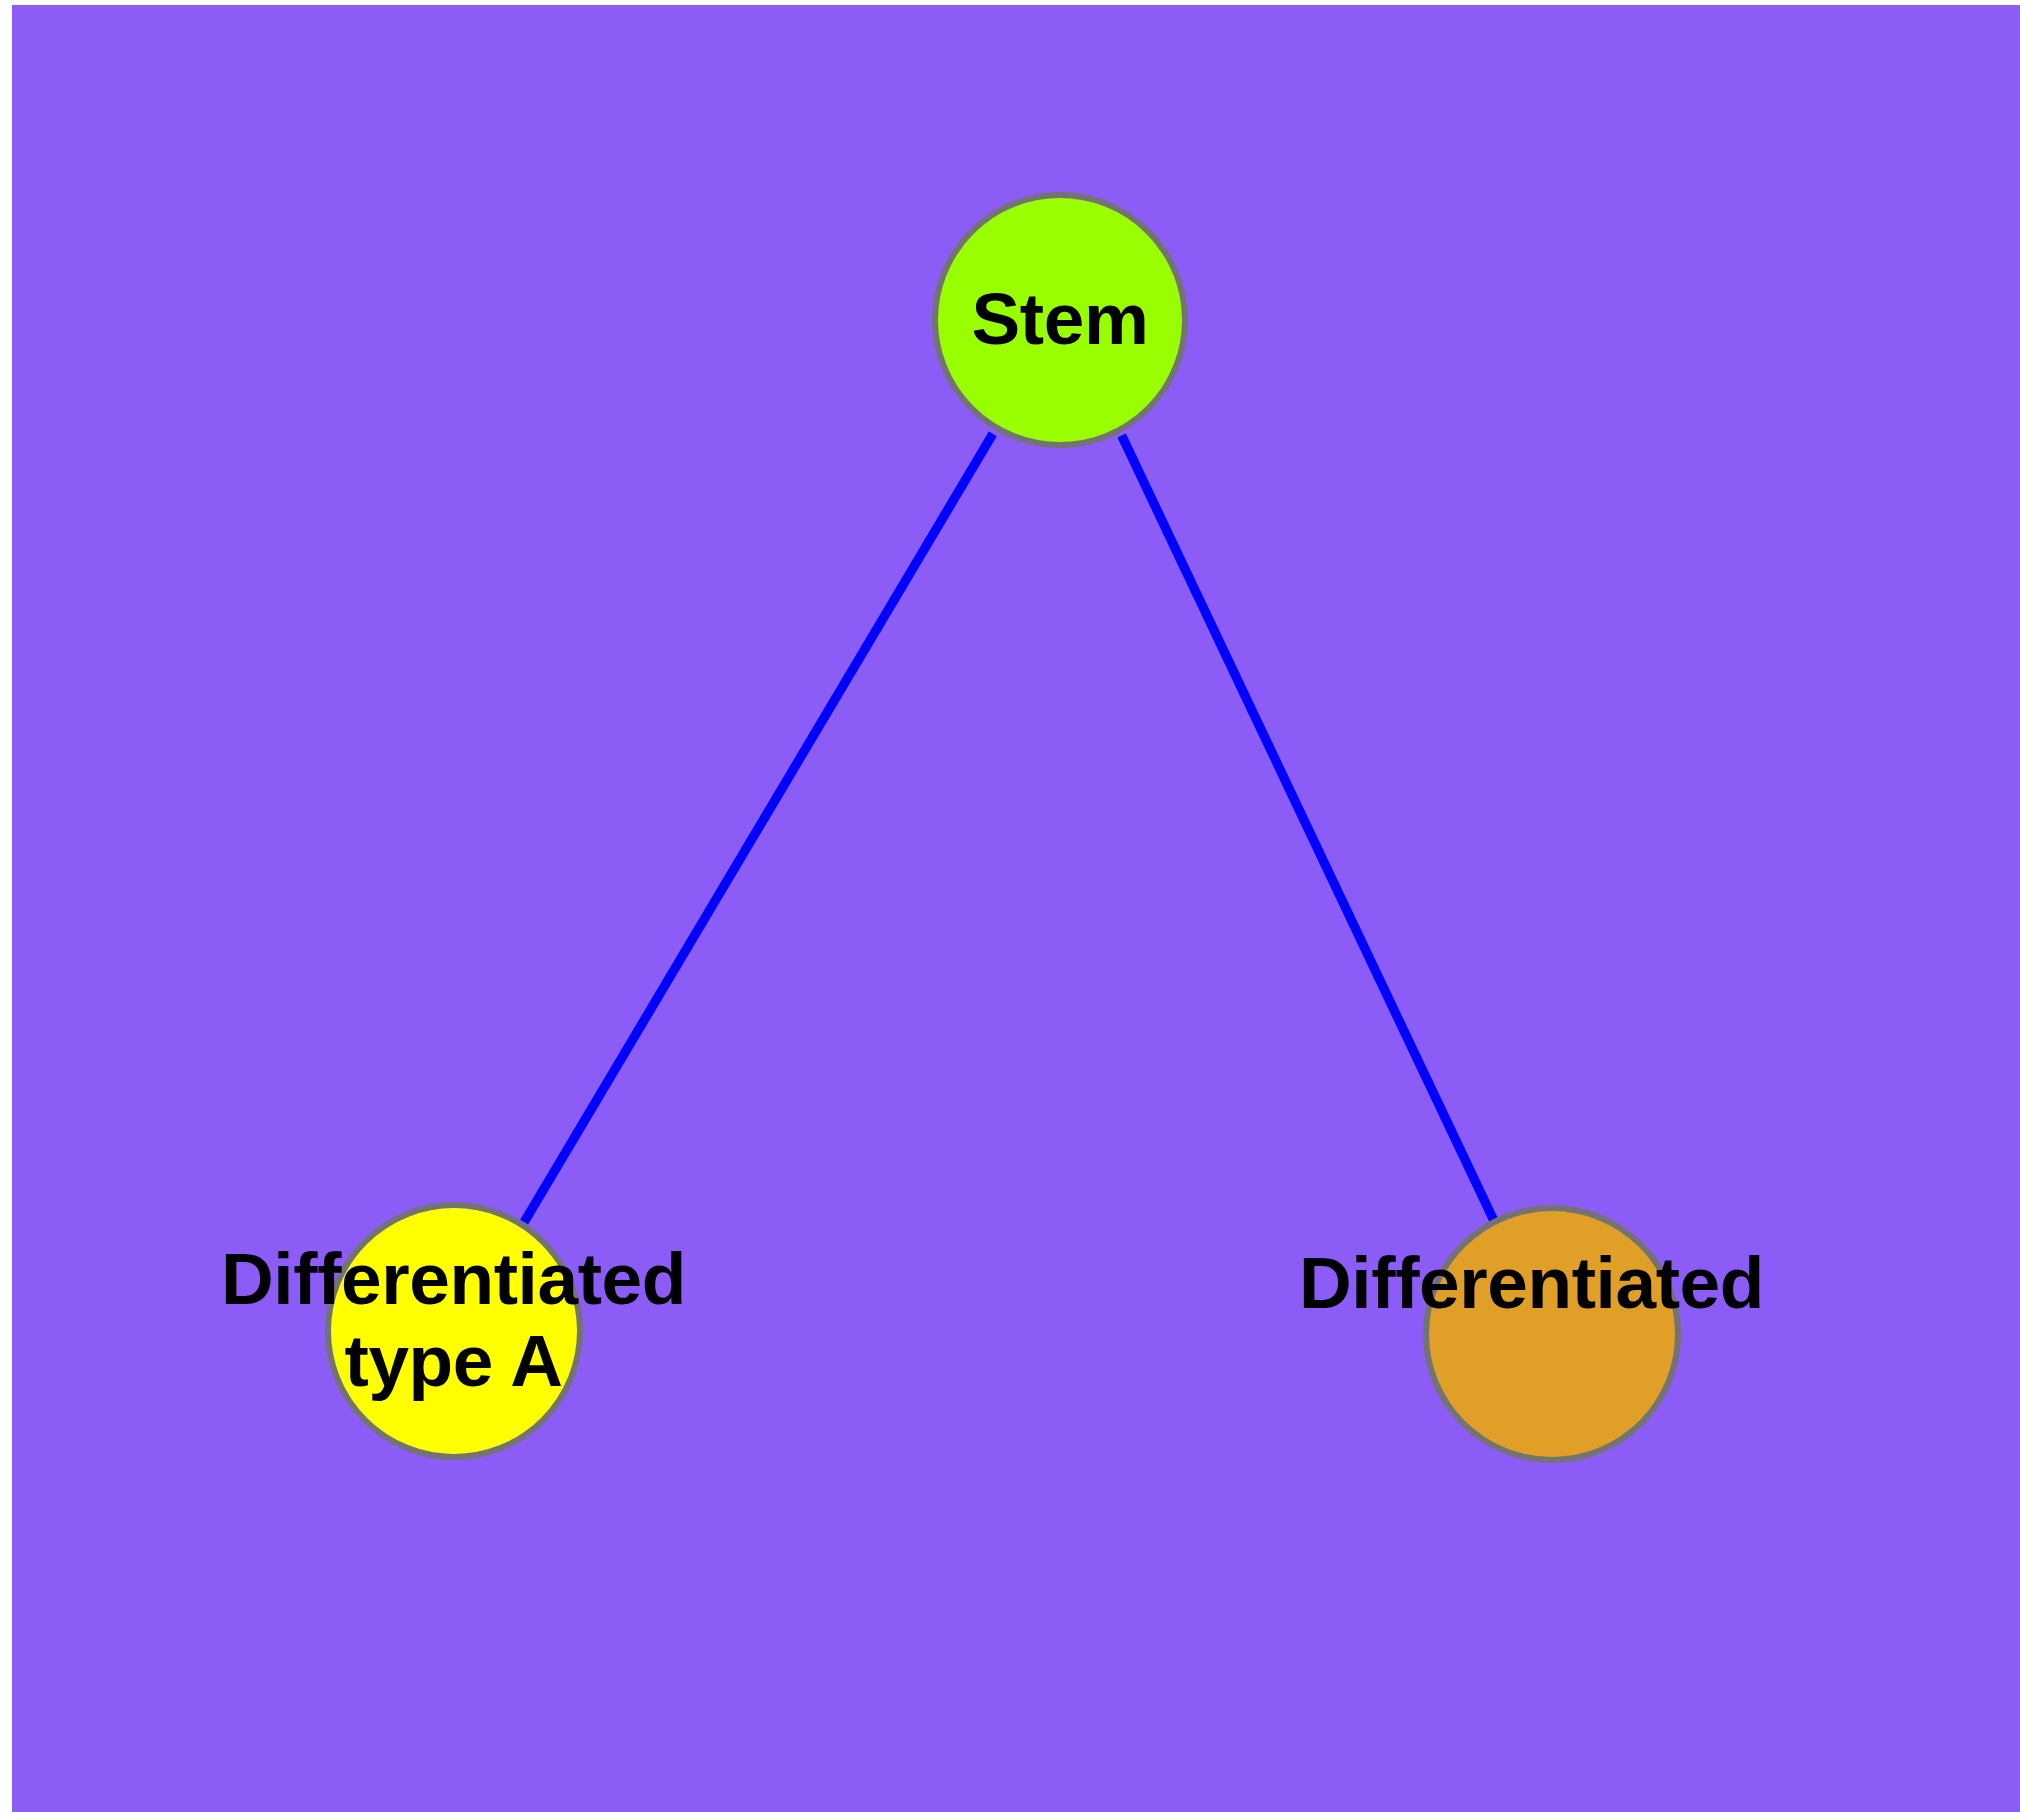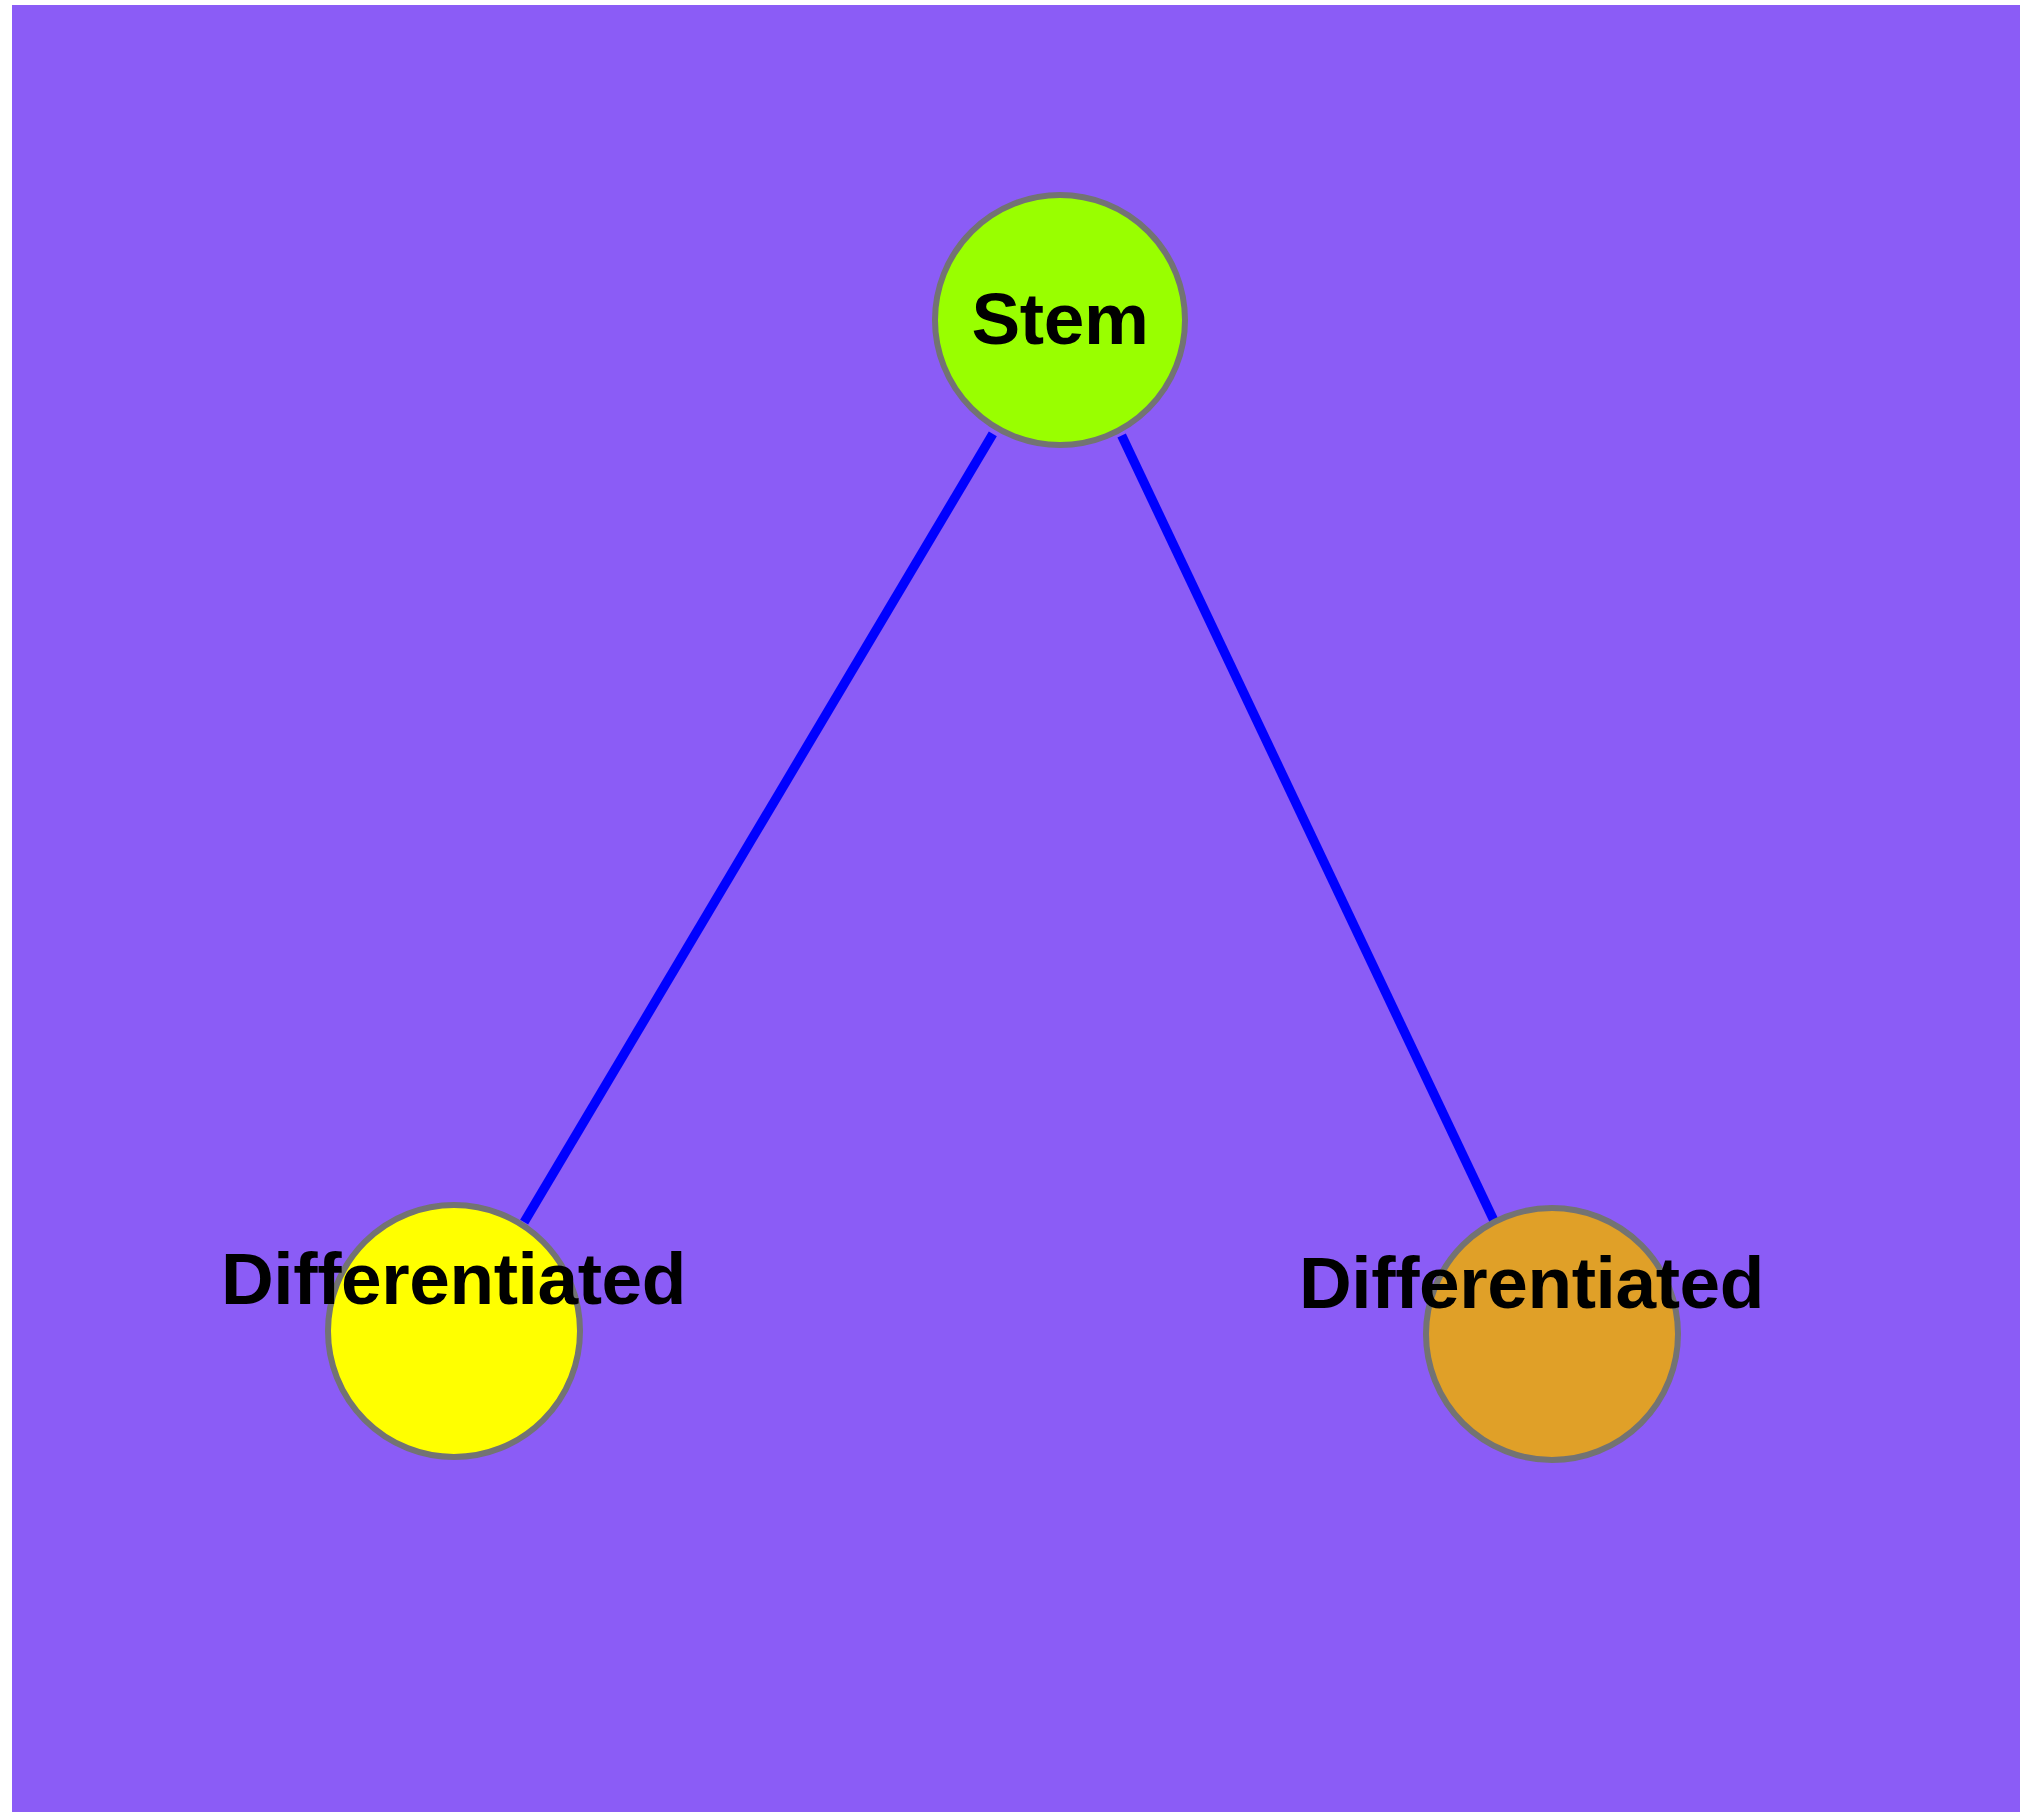--- a/index.html
+++ b/index.html
@@ -132,21 +132,21 @@
     <div id="node-layer">
 
       <div class="node" id="node-stem">
         <div class="node-disc"></div>
       </div>
       <div class="node-label" id="label-stem">Stem</div>
 
       <div class="node" id="node-typea">
         <div class="node-disc"></div>
       </div>
-      <div class="node-label" id="label-typea"><span>Differentiated</span><br></div>
+      <div class="node-label" id="label-typea"><span>Differentiated</span><br><span>type A</span></div>
 
       <div class="node" id="node-typeb">
         <div class="node-disc"></div>
       </div>
       <div class="node-label" id="label-typeb"><span>Differentiated</span><br></div>
 
     </div>
   </div>
 </div>
 

